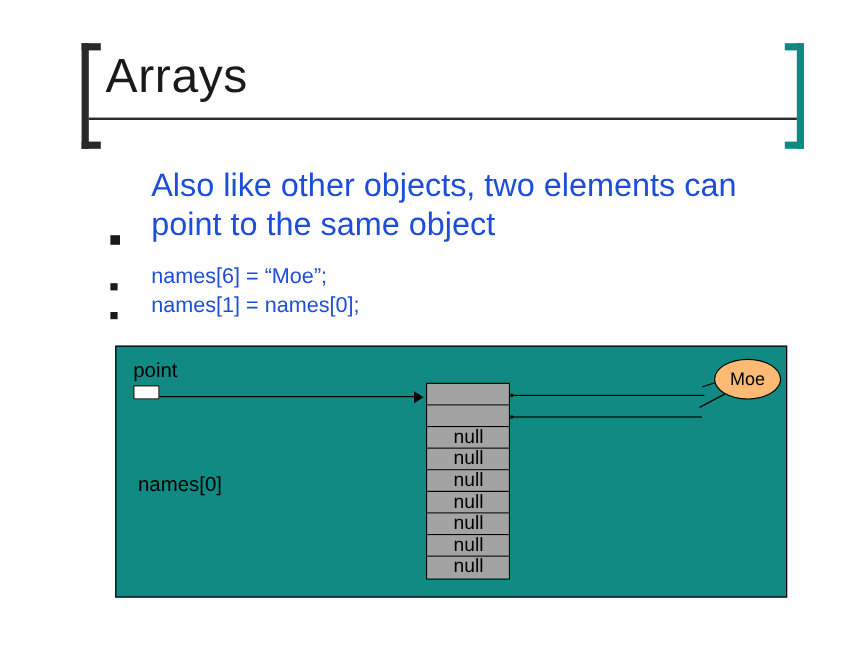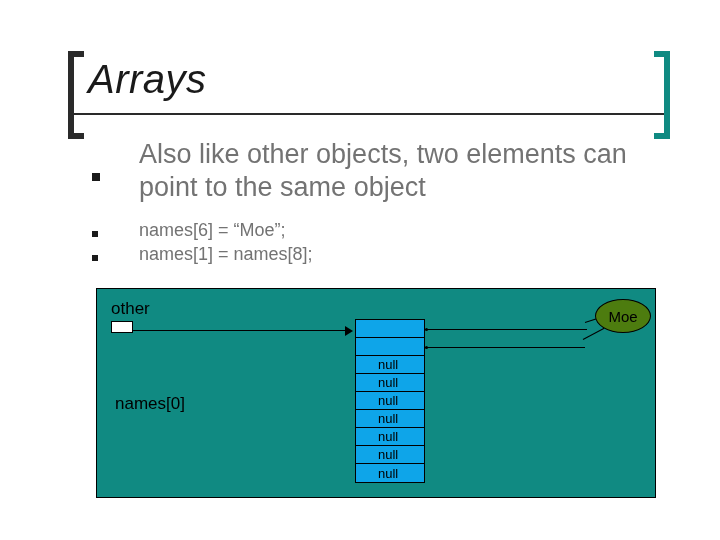--- a/index.html
+++ b/index.html
@@ -6,25 +6,24 @@
   body {
     width: 720px;
     height: 540px;
     background: #fff;
     font-family: Arial, Helvetica, sans-serif;
     position: relative;
     overflow: hidden;
   }
   .title-wrap {
     position: absolute;
-    top: 59px;
+    top: 44px;
     left: 78px;
     right: 60px;
     height: 72px;
-    font-style: italic;
   }
   .bracket-left, .bracket-right {
     position: absolute;
     top: -8px;
     width: 16px;
     height: 88px;
     border-top: 6px solid #2A2A2A;
     border-bottom: 6px solid #2A2A2A;
   }
   .bracket-left {
@@ -53,23 +52,22 @@
     letter-spacing: 0.5px;
   }
   .bullets {
     position: absolute;
     top: 138px;
     left: 92px;
     right: 72px;
   }
   .b1, .b2 {
     display: flex;
-    align-items: center;
-    color: #737373;
-    gap: 13px;
+    align-items: flex-end;
+    color: #1d4ed8;
   }
   .sq {
     width: 8px;
     height: 8px;
     background: #1a1a1a;
     margin-top: 13px;
     margin-right: 26px;
     flex: 0 0 auto;
   }
   .sq-small {
@@ -133,23 +131,23 @@
   
   .array {
     position: absolute;
     left: 258px;
     top: 30px;
     width: 70px;
     border: 1px solid #000;
   }
   .cell {
     height: 18px;
-    background: #0ea5e9;
+    background: #a3a3a3;
     border-bottom: 1px solid #000;
-    font-size: 13px;
+    font-size: 16px;
     color: #000;
     display: flex;
     align-items: center;
     padding-left: 22px;
   }
   .cell:last-child { border-bottom: none; }
   .cell.top2 { padding-left: 0; }
   .cell.top2 .tiny {
     width: 18px; height: 100%;
     border-right: 0;
@@ -198,21 +196,21 @@
     border-left: 7px solid #000;
     border-top: 4px solid transparent;
     border-bottom: 4px solid transparent;
   }
   .moe {
     position: absolute;
     left: 498px;
     top: 10px;
     width: 56px;
     height: 34px;
-    background: #4d7c0f;
+    background: #fdba74;
     border: 1px solid #000;
     border-radius: 50%;
     font-size: 15px;
     color: #000;
     display: flex;
     align-items: center;
     justify-content: center;
   }
 </style>
 </head>
@@ -229,26 +227,26 @@
   <div class="b1">
     <span class="sq"></span>
     <span>Also like other objects, two elements can point to the same object</span>
   </div>
   <div class="b2">
     <span class="sq-small"></span>
     <span>names[6] = “Moe”;</span>
   </div>
   <div class="b2">
     <span class="sq-small"></span>
-    <span>names[1] = names[8];</span>
+    <span>names[1] = names[0];</span>
   </div>
 </div>
 
 <div class="diagram">
-  <div class="lbl lbl-names">other</div>
+  <div class="lbl lbl-names">point</div>
   <div class="smallbox"></div>
   <div class="arrow-names"></div>
   <div class="lbl lbl-names0">names[0]</div>
 
   <div class="array">
     <div class="cell top2">
         <span class="tiny"></span>
         <span></span>
       </div>
     <div class="cell top2">

